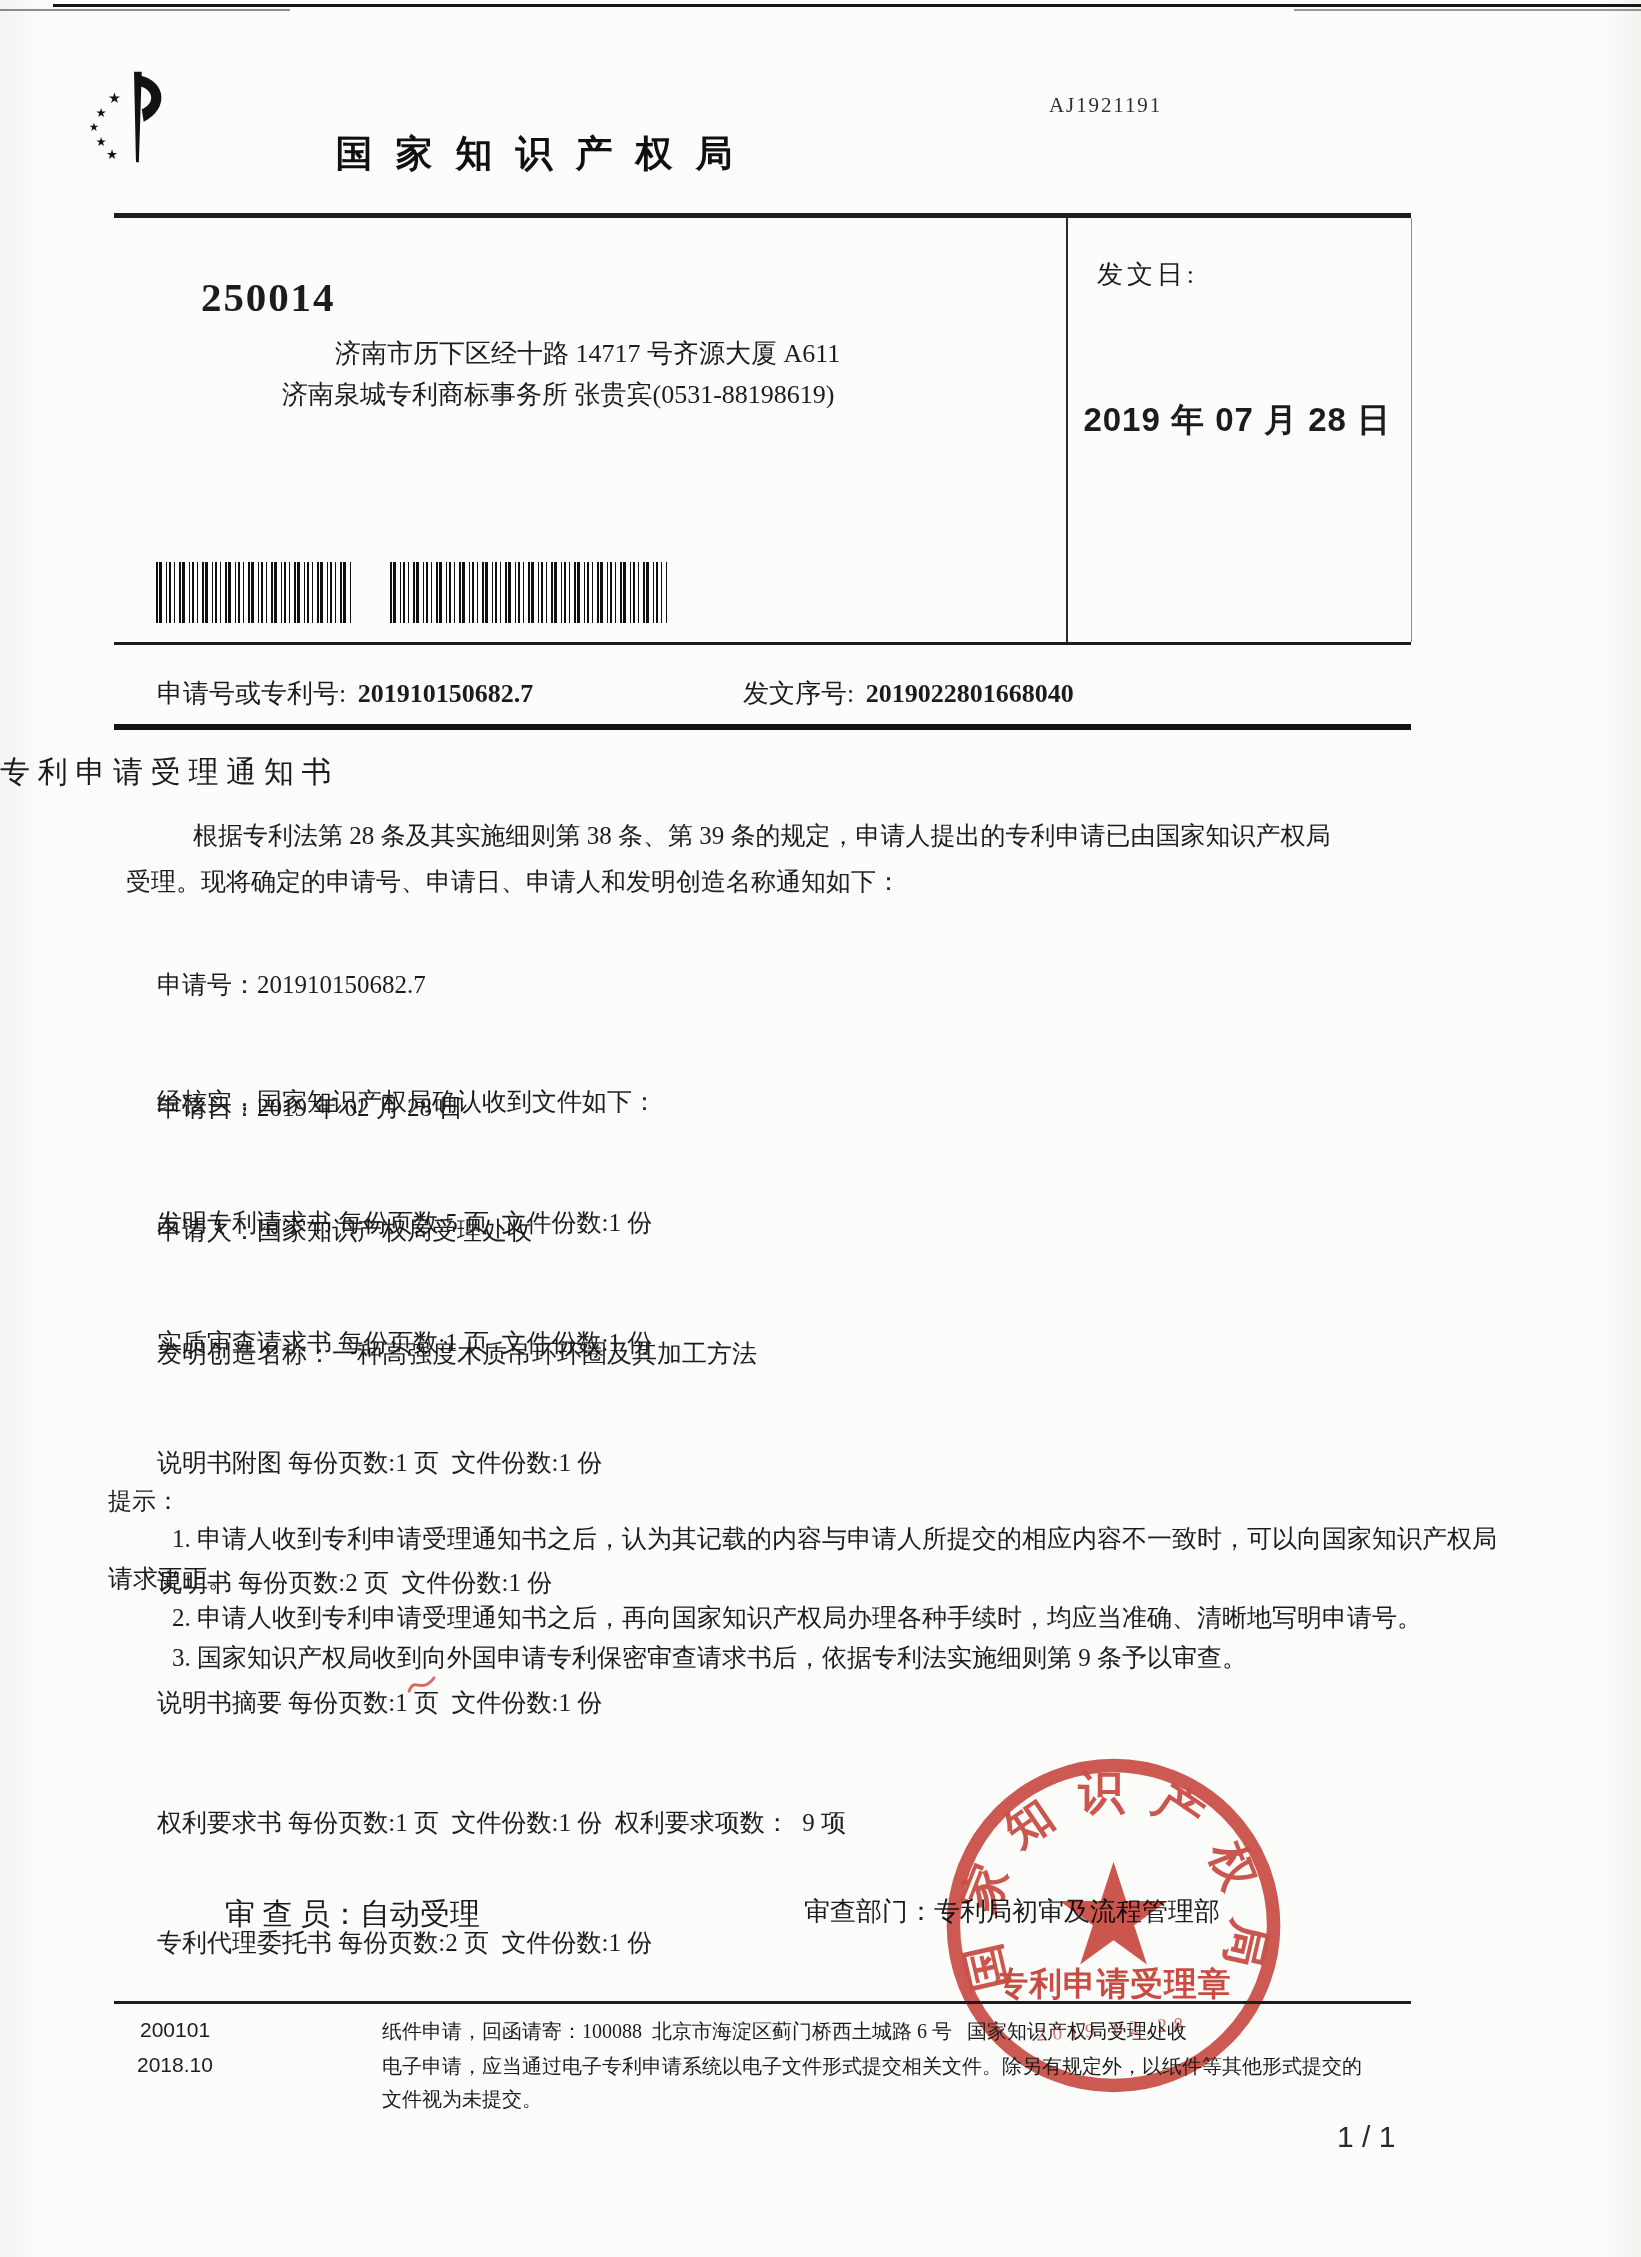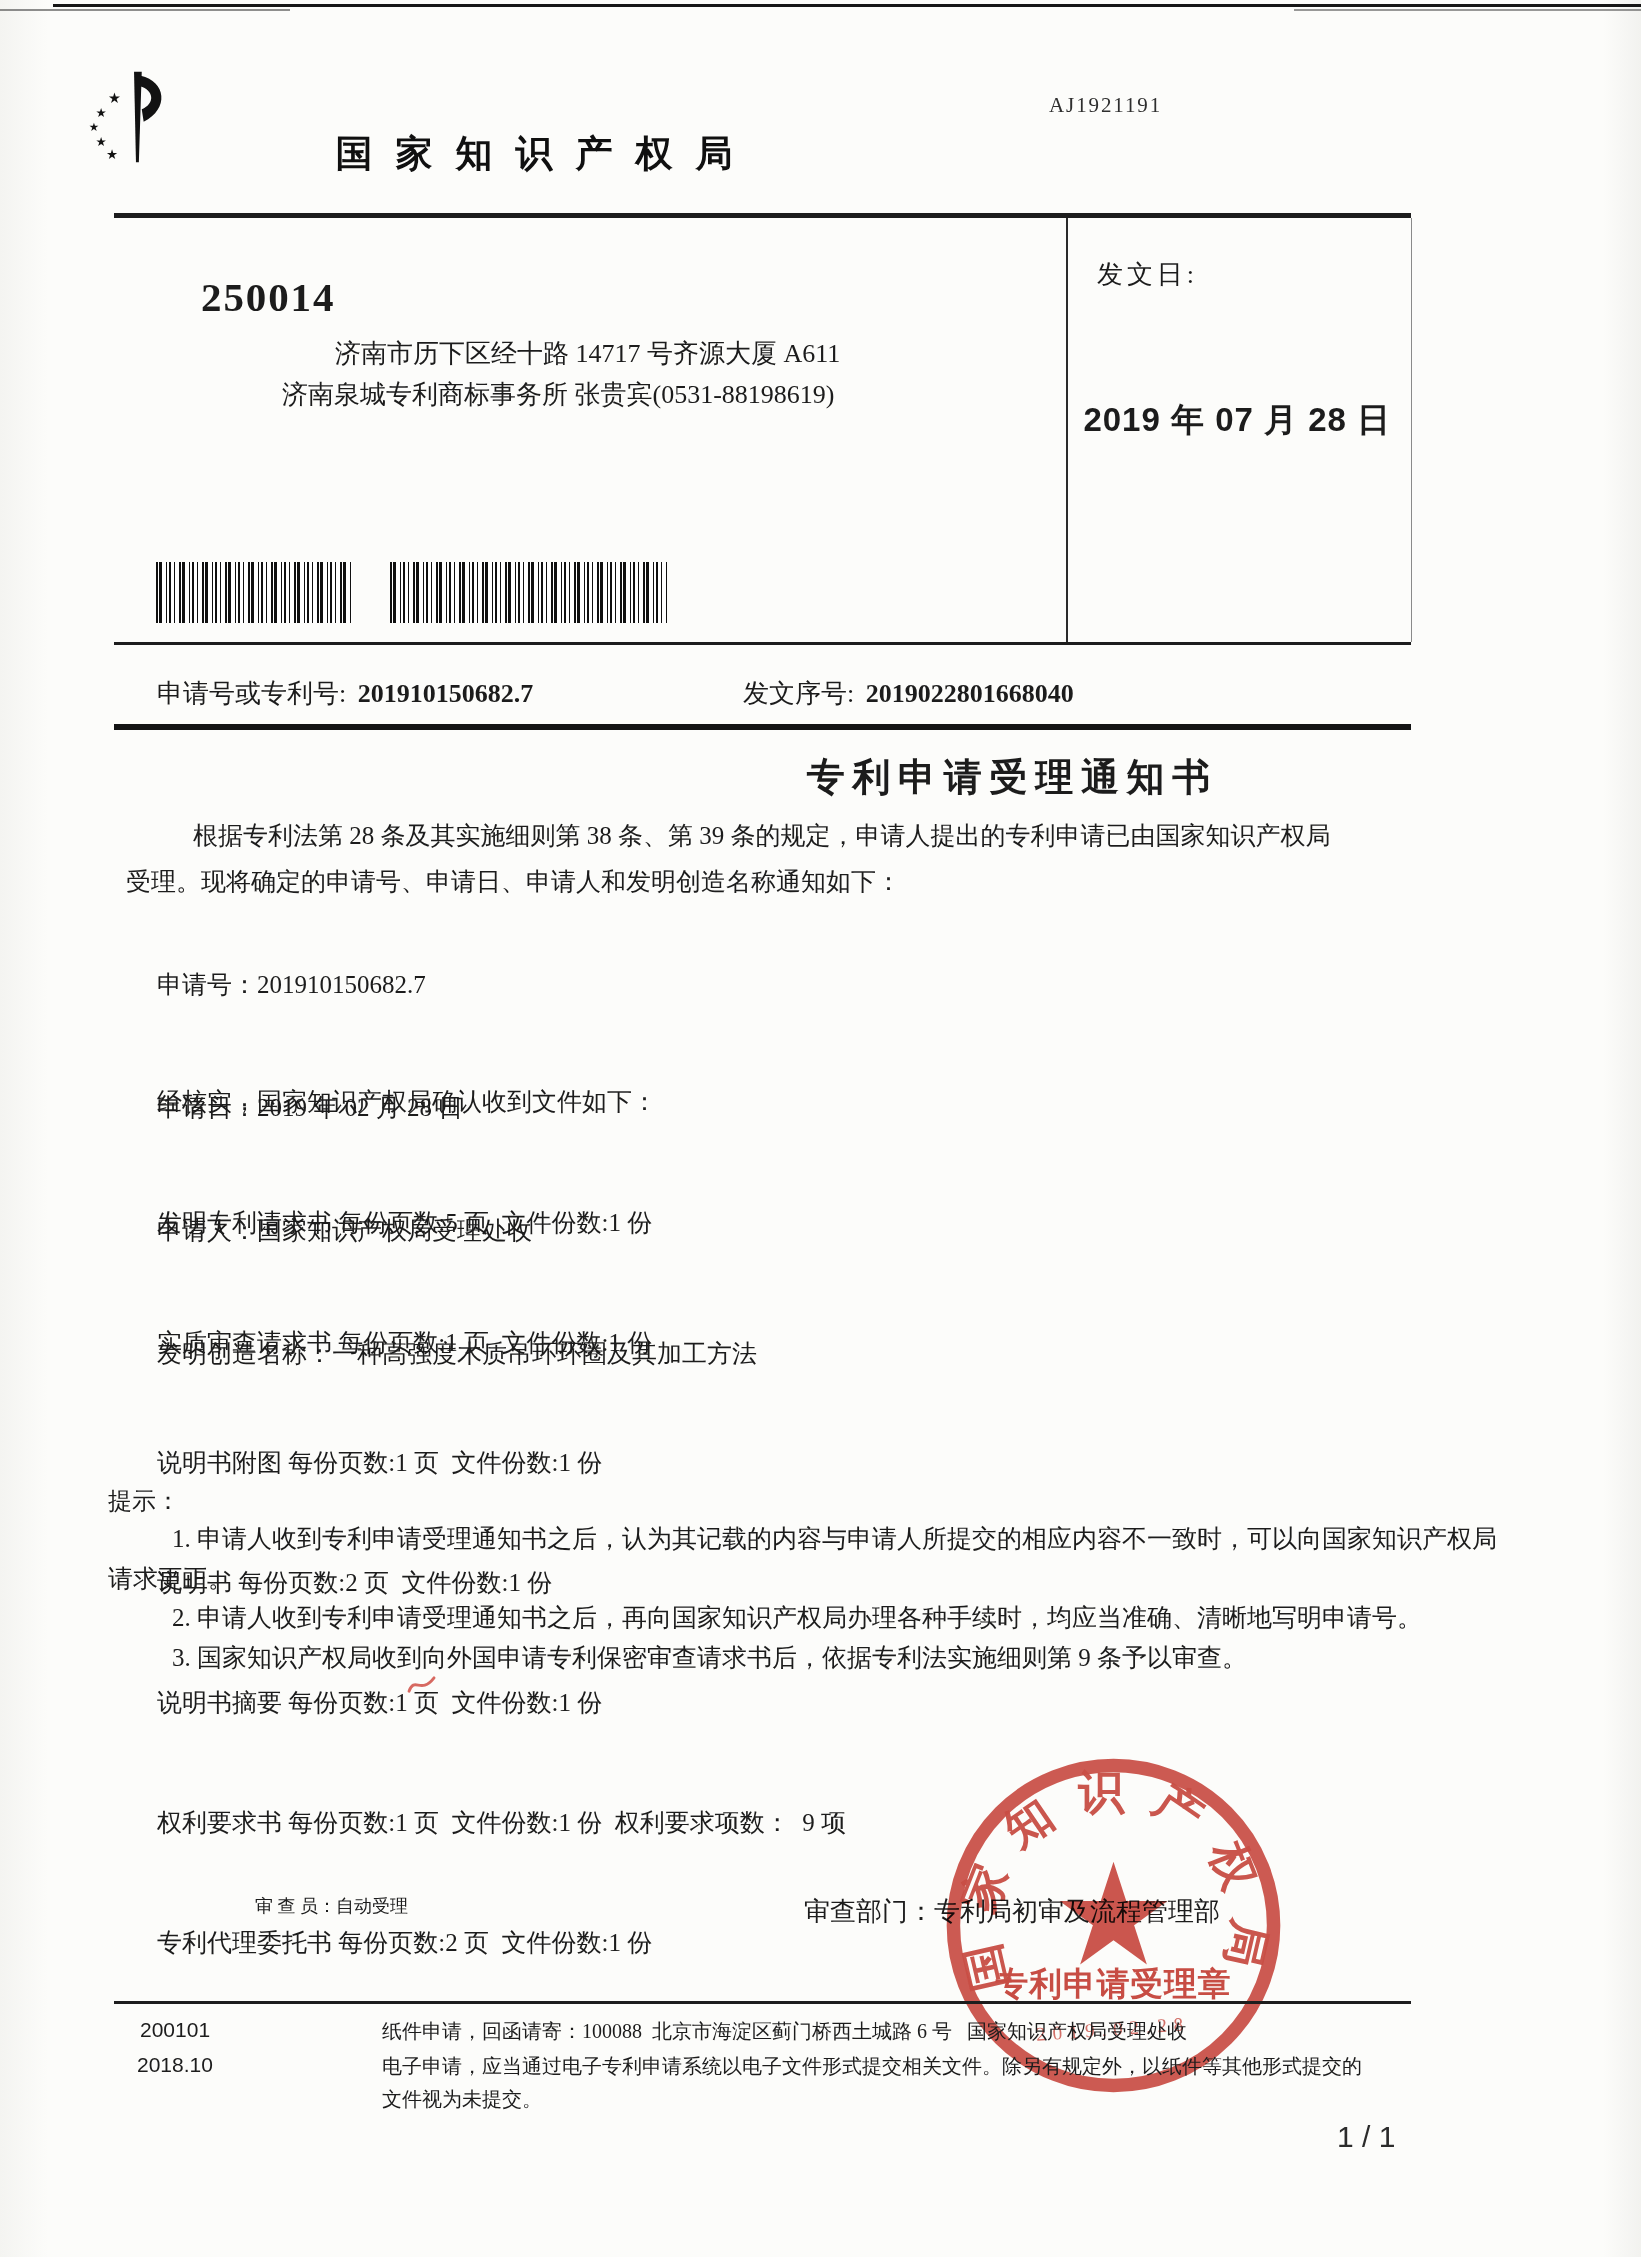--- a/index.html
+++ b/index.html
@@ -36,36 +36,36 @@
   
   .barcode{position:absolute;top:562px;height:61px;
     background:repeating-linear-gradient(90deg,#101010 0 1.9px,#fff 1.9px 2.9px,#101010 2.9px 5.8px,#fff 5.8px 9.7px,#101010 9.7px 10.6px,#fff 10.6px 12.6px,#101010 12.6px 15.4px,#fff 15.4px 18.3px,#101010 18.3px 19.3px,#fff 19.3px 23px);}
   .barcode-1{left:156px;width:196px;}
   .barcode-2{left:390px;width:277px;}
   
   .row-appno{position:absolute;left:157px;top:676px;font-size:26px;}
   .row-serial{position:absolute;left:743px;top:676px;font-size:26px;}
   .num-val{font-weight:700;margin-left:11.6px;}
   
-  .doc-title{position:absolute;left:0;top:752px;width:1218px;text-align:right;
-    font-size:38px;font-weight:700;letter-spacing:7.7px;}
+  .doc-title{position:absolute;left:0;top:752px;width:1218px;text-align:left;
+    font-size:30px;font-weight:400;letter-spacing:7.7px;}
   .p1l1{position:absolute;left:193px;top:819px;font-size:25px;}
   .p1l2{position:absolute;left:126px;top:865px;font-size:25px;}
   .fields{position:absolute;left:157px;top:882px;font-size:25px;line-height:41px;}
   .confirm{position:absolute;left:157px;top:1085px;font-size:25px;}
   .docs{position:absolute;left:157px;top:1123px;font-size:25px;line-height:40px;}
   
   .tips-label{position:absolute;left:108px;top:1485px;font-size:24px;}
   .tip-1{position:absolute;left:172px;top:1522px;font-size:25px;}
   .tip-1b{position:absolute;left:108px;top:1562px;font-size:25px;}
   .tip-2{position:absolute;left:172px;top:1601px;font-size:25px;}
   .tip-3{position:absolute;left:172px;top:1641px;font-size:25px;}
   .pen-mark{position:absolute;left:406px;top:1672px;width:33px;height:25px;opacity:.8;}
   
-  .examiner-row{position:absolute;left:225px;top:1894px;font-size:18px;margin-left:30px;}
+  .examiner-row{position:absolute;left:225px;top:1894px;font-size:30px;}
   .dept-row{position:absolute;left:804px;top:1894px;font-size:26px;text-align:right;}
   .seal{position:absolute;left:938px;top:1750px;width:351px;height:351px;
     mix-blend-mode:multiply;opacity:.9;}
   
   .footer-code{position:absolute;left:140px;top:2018px;font-size:21px;
     font-family:"Liberation Sans","DejaVu Sans",sans-serif;}
   .footer-date{position:absolute;left:137px;top:2053px;font-size:21px;
     font-family:"Liberation Sans","DejaVu Sans",sans-serif;}
   .footer-l1{position:absolute;left:382px;top:2018px;font-size:20px;}
   .footer-l2{position:absolute;left:382px;top:2053px;font-size:20px;}

